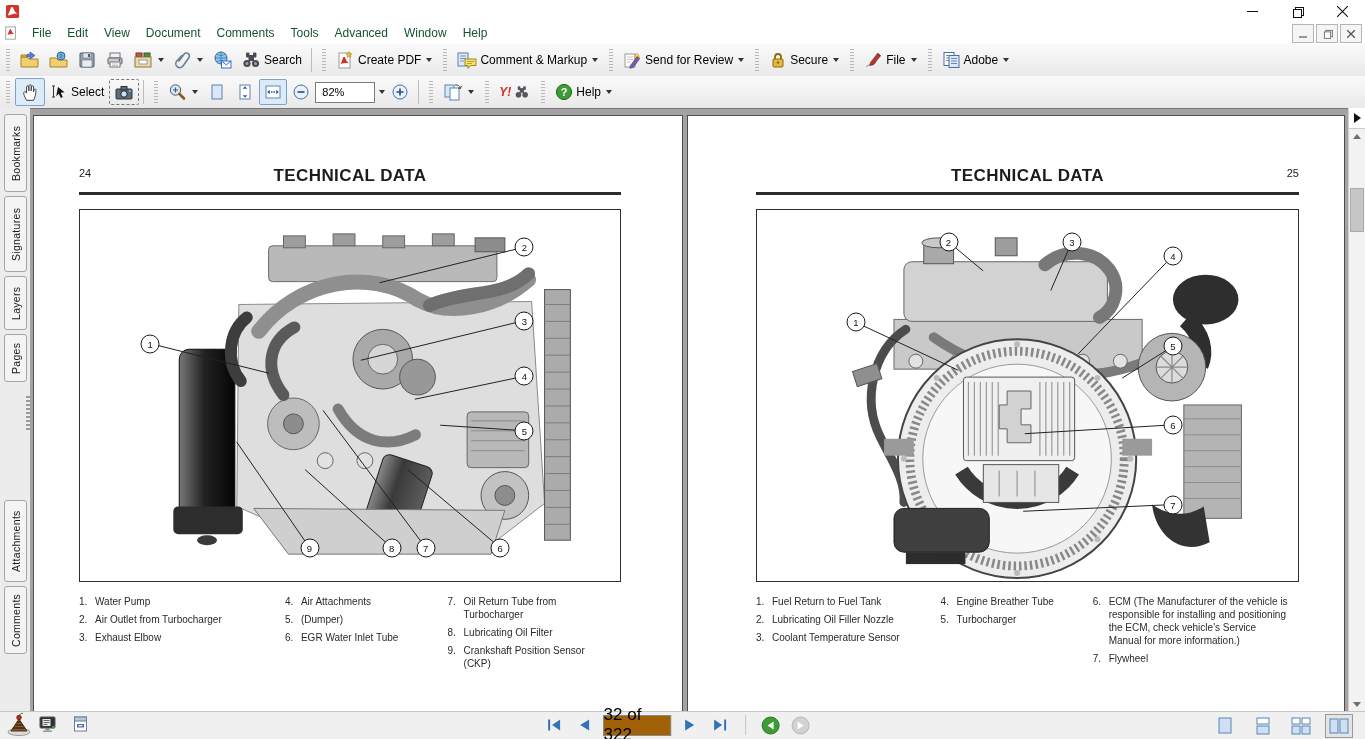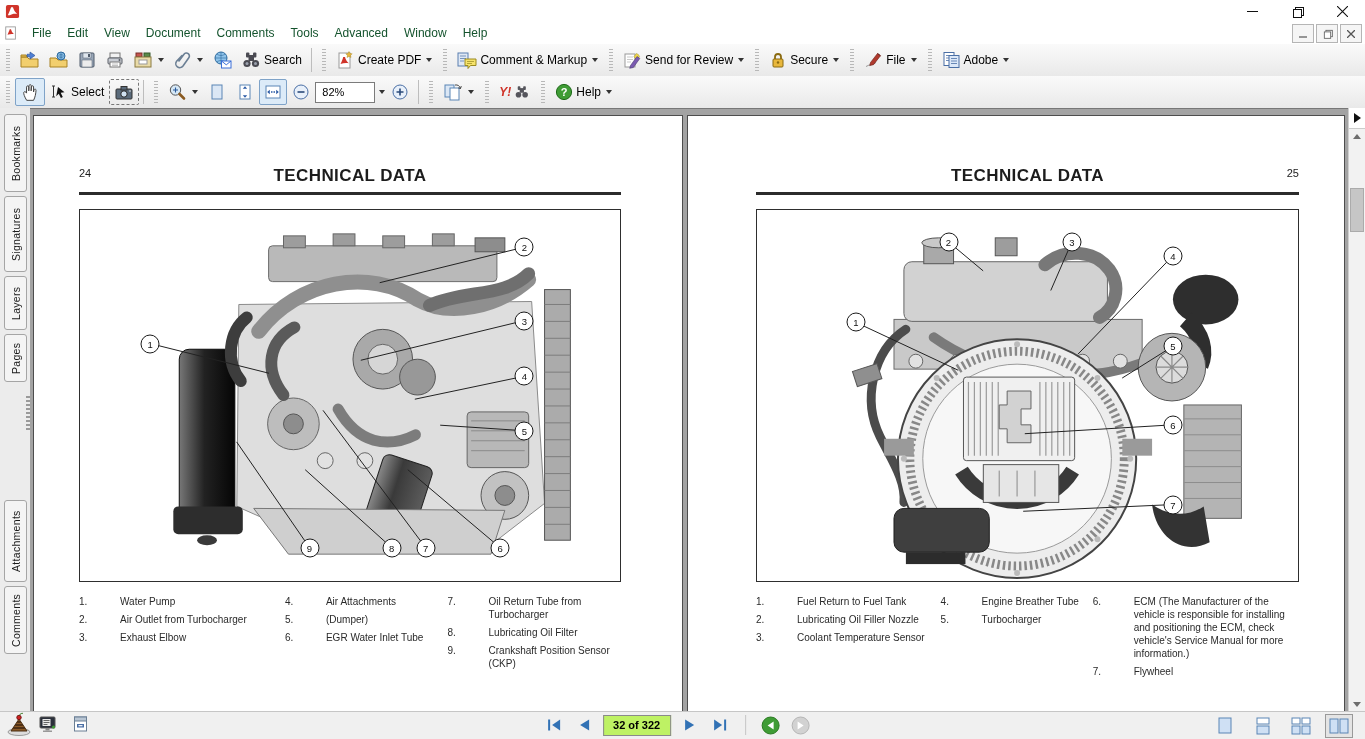--- a/index.html
+++ b/index.html
@@ -72,38 +72,38 @@
   .page[data-page="1"] .legend{left:68px;right:45px;}
   .legend-col{box-sizing:border-box;padding-right:10px;}
   .page[data-page="0"] .legend-col:nth-child(1){width:38%;}
   .page[data-page="0"] .legend-col:nth-child(2){width:30%;}
   .page[data-page="0"] .legend-col:nth-child(3){width:32%;}
   .page[data-page="1"] .legend-col:nth-child(1){width:34%;}
   .page[data-page="1"] .legend-col:nth-child(2){width:28%;}
   .page[data-page="1"] .legend-col:nth-child(3){width:38%;}
   .legend-item{display:flex;font-size:10px;color:#2a2a2a;line-height:13px;margin-bottom:5px;}
   .legend-num{width:16px;flex:none;}
-  .legend-text{flex:1;margin-left:25px;}
+  .legend-text{flex:1;}
 
   
   .scrollbar{position:absolute;right:0;top:108px;width:17px;bottom:27px;background:#f2f2f2;border-left:1px solid #cfcfcf;box-sizing:border-box;}
   .sb-tri{position:absolute;top:0;left:0;right:0;height:20px;background:#fff;border-bottom:1px solid #ccc;display:flex;align-items:center;justify-content:center;}
   .sb-tri .t{width:0;height:0;border-top:5px solid transparent;border-bottom:5px solid transparent;border-left:7px solid #111;}
   .sb-up{position:absolute;top:21px;left:0;right:0;height:15px;display:flex;align-items:center;justify-content:center;}
   .sb-down{position:absolute;bottom:0;left:0;right:0;height:15px;display:flex;align-items:center;justify-content:center;}
   .chev-up{width:0;height:0;border-left:4px solid transparent;border-right:4px solid transparent;border-bottom:5px solid #6e6e6e;}
   .chev-dn{width:0;height:0;border-left:4px solid transparent;border-right:4px solid transparent;border-top:5px solid #6e6e6e;}
   .sb-thumb{position:absolute;left:1px;right:1px;top:80px;height:42px;background:#c6c6c6;border:1px solid #ababab;}
 
   
   .statusbar{position:absolute;left:0;right:0;bottom:0;height:27px;background:#f0f0f0;border-top:1px solid #c6c6c6;}
   .sb-left{position:absolute;left:38px;top:3px;display:flex;gap:14px;align-items:center;}
   .nav-cluster{position:absolute;left:50%;top:2px;transform:translateX(-52%);display:flex;align-items:center;gap:8px;}
   .nav-btn{width:22px;height:22px;display:flex;align-items:center;justify-content:center;}
-  .page-box{width:66px;height:19px;background:#bef264;border:1px solid #8a8a8a;display:flex;align-items:center;justify-content:center;font-size:11px;color:#000;font-weight:bold;}
+  .page-box{width:66px;height:19px;background:#a16207;border:1px solid #8a8a8a;display:flex;align-items:center;justify-content:center;font-size:17px;color:#000;}
   .hist-sep{width:1px;height:20px;background:#c6c6c6;margin:0 6px;}
   .layout-cluster{position:absolute;right:12px;top:2px;display:flex;align-items:center;gap:10px;}
   .layout-btn{width:26px;height:22px;display:flex;align-items:center;justify-content:center;border:1px solid transparent;}
   .layout-btn.active{border:1px solid #999;background:#e4e4e4;}
   .cake{position:absolute;left:6px;bottom:2px;width:26px;height:26px;}
 </style>
 </head>
 <body>
 
 <div class="app">

